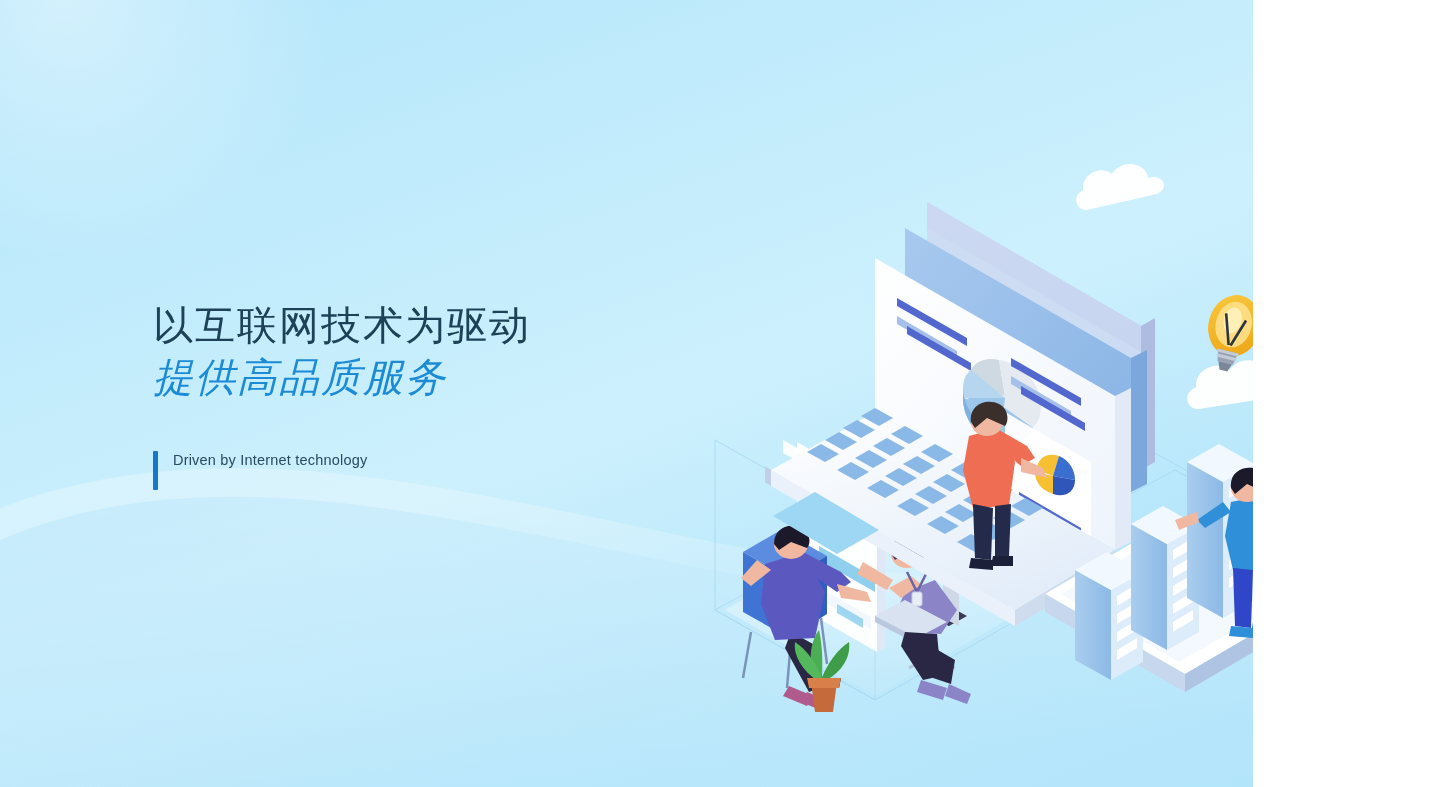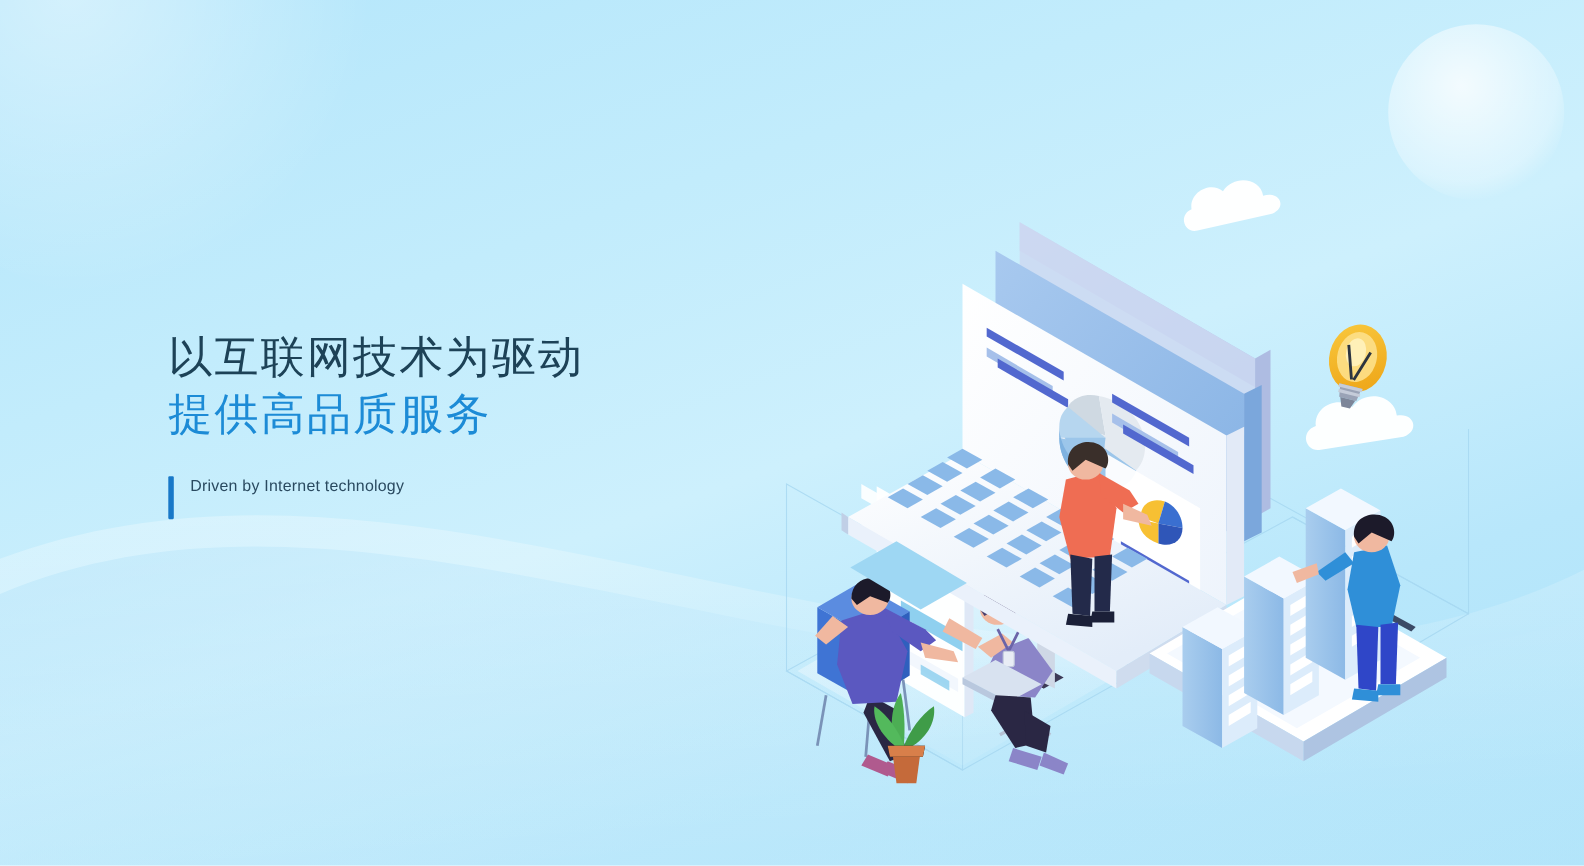--- a/index.html
+++ b/index.html
@@ -1,22 +1,23 @@
 <!DOCTYPE html>
 <html><head>
 <meta charset="utf-8">
 <style>
   html,body{margin:0;padding:0;}
   body{
     width:1440px;height:787px;overflow:hidden;
     font-family:"Liberation Sans","DejaVu Sans",sans-serif;
   }
   .stage{
-    position:relative;width:1440px;height:787px;overflow:hidden;
+    position:relative;width:1242px;height:787px;overflow:hidden;
     background:linear-gradient(160deg,#b4e6fb 0%,#c2ecfc 30%,#cdf0fd 52%,#b8e7fb 75%,#aee3fa 100%);
+    padding-left:11px;
   }
   
   .blob{position:absolute;border-radius:50%;pointer-events:none;}
   .blob-tl{
     left:-120px;top:-190px;width:460px;height:460px;
     background:radial-gradient(circle at 40% 40%,rgba(255,255,255,.42),rgba(255,255,255,0) 70%);
   }
   .blob-tr{
     left:1262px;top:22px;width:160px;height:160px;
     background:radial-gradient(circle at 42% 35%,rgba(255,255,255,.78),rgba(255,255,255,.30) 62%,rgba(255,255,255,0) 76%);
@@ -25,23 +26,23 @@
     position:absolute;left:0;top:0;width:1440px;height:787px;pointer-events:none;
   }
   
   .copy{position:absolute;left:153px;top:300px;width:560px;}
   .h-line1{
     font-size:40px;line-height:50px;letter-spacing:2px;font-weight:400;
     color:#1d4257;margin:0;white-space:nowrap;
   }
   .h-line2{
     font-size:40px;line-height:54px;letter-spacing:2px;font-weight:400;
-    color:#1c8bd6;margin:0;white-space:nowrap;
-  }
-  .sub-wrap{display:flex;align-items:flex-start;margin-top:26px;}
+    color:#1c8bd6;margin:0;white-space:nowrap;font-style:italic;
+  }
+  .sub-wrap{display:flex;align-items:flex-start;margin-top:44px;}
   .accent-bar{
     width:5px;height:39px;background:#1878c8;flex:0 0 5px;margin-top:3px;border-radius:1px;
   }
   .sub-lines{margin-left:15px;}
   .sub-line{
     font-size:14.5px;line-height:24px;color:#2a4a60;letter-spacing:.2px;white-space:nowrap;
   }
   
   .illo{position:absolute;left:575px;top:140px;width:820px;height:600px;}
   .illo svg{display:block;}

